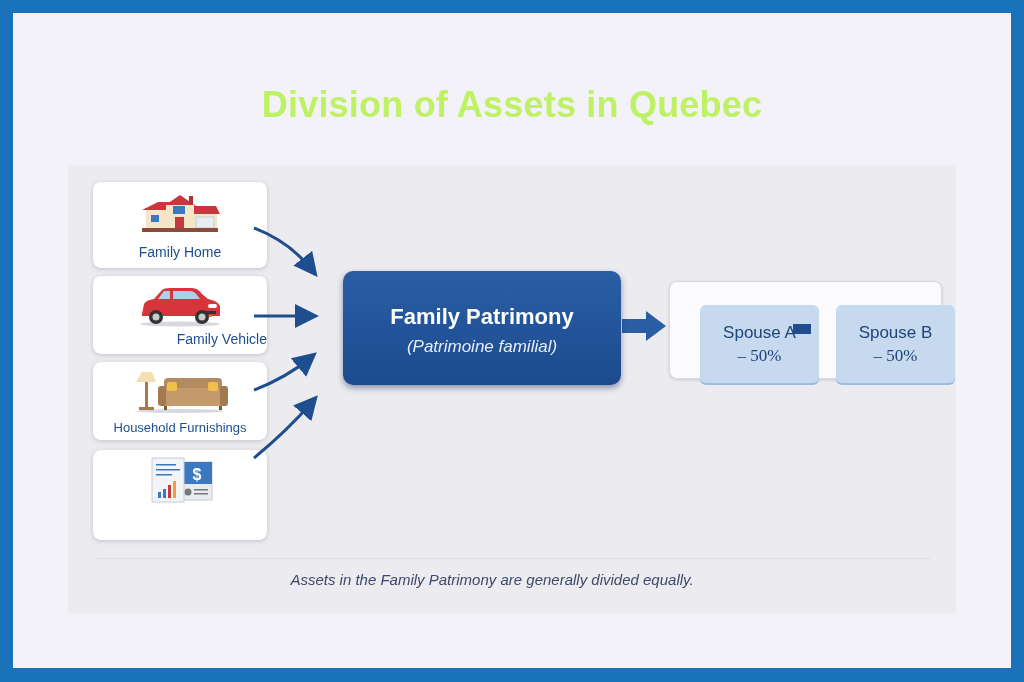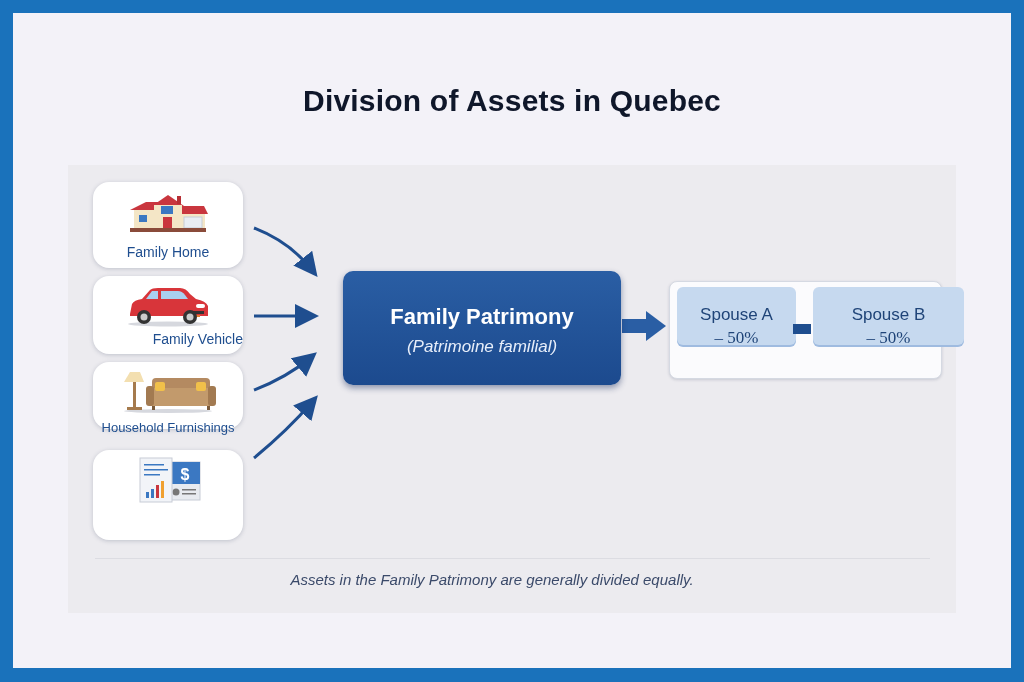--- a/index.html
+++ b/index.html
@@ -9,32 +9,33 @@
     position: relative;
     overflow: hidden;
     font-family: "Liberation Sans", "DejaVu Sans", sans-serif;
   }
   .frame {
     position: absolute; left: 13px; top: 13px; width: 998px; height: 655px;
     background: #f3f2f8;
   }
   .title {
     position: absolute; left: 0; right: 0; top: 84px;
-    text-align: center; font-weight: bold; font-size: 30px; color: #0f172a;
+    text-align: center; font-weight: bold; font-size: 36px; color: #bef264;
     letter-spacing: 0.2px;
   }
   .panel {
     position: absolute; left: 68px; top: 165px; width: 888px; height: 448px;
     background: #ecebef;
   }
   .card {
     position: absolute; left: 93px; width: 150px;
-    background: #fff; border-radius: 16px;
+    background: #fff; border-radius: 8px;
     box-shadow: 0 1px 4px rgba(60,70,100,0.25);
     text-align: center;
+    padding-left: 24px;
   }
   .card .icon { position: absolute; left: 0; right: 0; display: flex; justify-content: center; }
   .card .label {
     position: absolute; left: 0; right: 0;
     color: #1f4e8f; font-size: 14px; line-height: 15px;
   }
   .card.small .label { font-size: 13px; }
   .patrimony {
     position: absolute; left: 343px; top: 271px; width: 278px; height: 114px;
     background: linear-gradient(#2a5ea4, #1c4a8e);
@@ -43,24 +44,24 @@
     color: #fff; text-align: center;
   }
   .patrimony .main { position: absolute; left: 0; right: 0; top: 33px; font-size: 22px; font-weight: bold; }
   .patrimony .sub { position: absolute; left: 0; right: 0; top: 66px; font-size: 17px; font-style: italic; color: #e7eefa; }
   .split {
     position: absolute; left: 669px; top: 281px; width: 271px; height: 96px;
     background: #fbfbfd; border: 1px solid #d5d9e2; border-radius: 8px;
     box-shadow: 0 1px 3px rgba(60,70,100,0.2);
   }
   .spouse {
-    position: absolute; top: 5px; width: 119px; height: 58px;
+    position: absolute; top: 23px; width: 119px; height: 78px;
     background: #c6d9ef; border-radius: 6px;
     box-shadow: 0 2px 0 #9fbbe0;
-    color: #1f4478; text-align: center; font-size: 17px; line-height: 22px;
+    color: #1f4478; text-align: center; font-size: 17px; line-height: 22px; margin-left: 23px;
   }
   .spouse .l1 { position: absolute; left: 0; right: 0; top: 17px; }
   .spouse .l2 { position: absolute; left: 0; right: 0; top: 40px; font-family: Liberation Serif, serif; }
   .connector {
     position: absolute; left: 793px; top: 324px; width: 18px; height: 10px; background: #1f4e8f;
   }
   .divider {
     position: absolute; left: 95px; top: 558px; width: 835px; height: 1px; background: #dcdce2;
   }
   .footnote {
@@ -111,21 +112,21 @@
       <rect x="70" y="31" width="8" height="2" fill="#e07a2e"></rect>
       <circle cx="22" cy="33" r="7" fill="#333"></circle>
       <circle cx="22" cy="33" r="3.5" fill="#ccc"></circle>
       <circle cx="68" cy="33" r="7" fill="#333"></circle>
       <circle cx="68" cy="33" r="3.5" fill="#ccc"></circle>
     </svg>
   </div>
   <div class="label" style="top:56px;">Family Vehicle</div>
 </div>
 
-<div class="card small" style="top:362px;height:67px;">
+<div class="card small" style="top:362px;height:78px;">
   <div class="icon" style="top:8px;">
     <svg width="100" height="44" viewBox="0 0 100 44">
       <ellipse cx="50" cy="41" rx="44" ry="2" fill="#d6d8de"></ellipse>
       <polygon points="6,12 12,2 22,2 26,12" fill="#f3dfb0"></polygon>
       <rect x="15" y="12" width="3" height="26" fill="#a57a4d"></rect>
       <rect x="9" y="37" width="15" height="3" fill="#a57a4d"></rect>
       <rect x="34" y="8" width="58" height="18" rx="4" fill="#b48a61"></rect>
       <rect x="30" y="18" width="66" height="18" rx="4" fill="#c29a6c"></rect>
       <rect x="28" y="16" width="8" height="20" rx="3" fill="#a27a51"></rect>
       <rect x="90" y="16" width="8" height="20" rx="3" fill="#a27a51"></rect>
@@ -177,21 +178,21 @@
 <div class="patrimony">
   <div class="main">Family Patrimony</div>
   <div class="sub">(Patrimoine familial)</div>
 </div>
 
 <div class="split">
   <div class="spouse" style="left:7px;">
     <div class="l1">Spouse A</div>
     <div class="l2">– 50%</div>
   </div>
-  <div class="spouse" style="left:143px;padding-left:32px;">
+  <div class="spouse" style="left:143px;">
     <div class="l1">Spouse B</div>
     <div class="l2">– 50%</div>
   </div>
 </div>
 <div class="connector"></div>
 
 <div class="divider"></div>
 <div class="footnote">Assets in the Family Patrimony are generally divided equally.</div>
 
 </body></html>

